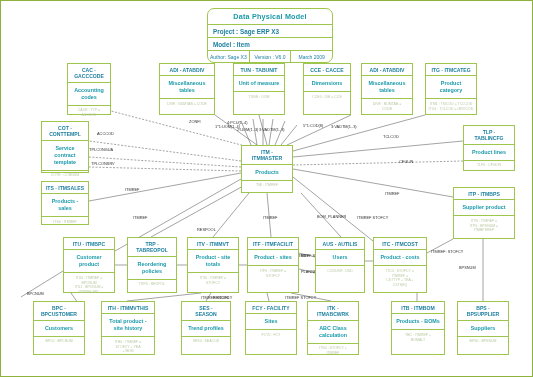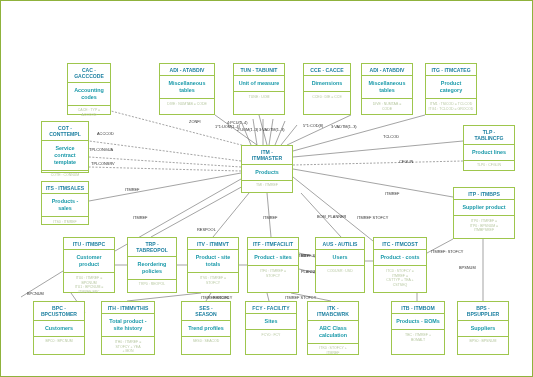--- a/index.html
+++ b/index.html
@@ -100,20 +100,36 @@
       <line x1="298" y1="252" x2="314" y2="256"></line>
       <line x1="298" y1="268" x2="314" y2="272"></line>
       <line x1="426" y1="252" x2="452" y2="238"></line>
       <line x1="114" y1="264" x2="126" y2="264"></line>
       <line x1="176" y1="264" x2="186" y2="264"></line>
       <line x1="364" y1="260" x2="372" y2="260"></line>
       <line x1="20" y1="296" x2="62" y2="270"></line>
     </g>
   </svg>
 
+  <div class="titleblock">
+    <div class="tb-row">
+      <div class="tb-title">Data Physical Model</div>
+    </div>
+    <div class="tb-row">
+      <div class="tb-line">Project : Sage ERP X3</div>
+    </div>
+    <div class="tb-row">
+      <div class="tb-line">Model    : Item</div>
+    </div>
+    <div class="tb-row tb-foot">
+      <div>Author: Sage X3</div>
+      <div>Version : V6.0</div>
+      <div>March 2009</div>
+    </div>
+  </div>
 
   <div id="entity-layer">
       <div class="ent" style="left: 66px; top: 62px; width: 44px; height: 52px;">
         <div class="hdr">CAC -
 GACCCODE</div>
         <div class="nm">Accounting
 codes</div>
         <div class="keys">CACE : TYP =
 ACCCOD</div>
       </div>

